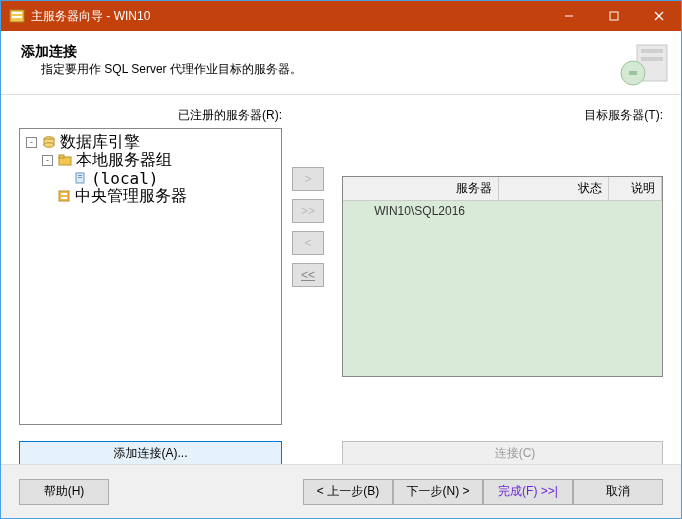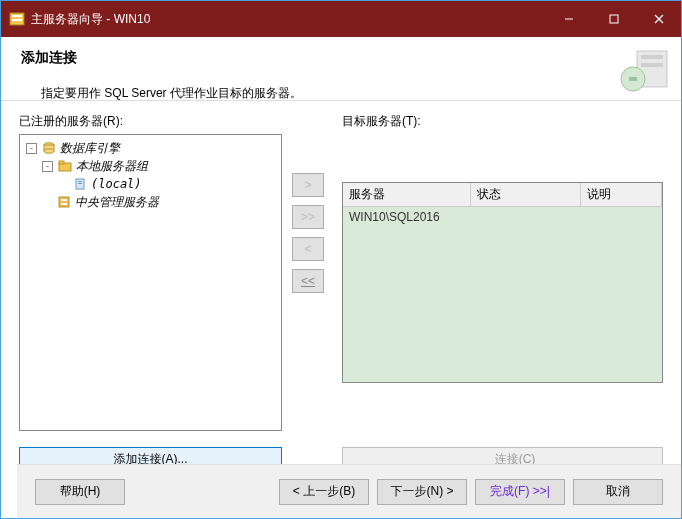--- a/index.html
+++ b/index.html
@@ -1,49 +1,49 @@
 <!DOCTYPE html>
 <html><head>
 <meta charset="utf-8">
 <style>
 * { box-sizing: border-box; margin: 0; padding: 0; font-family: "Microsoft YaHei", "SimSun", sans-serif; font-size: 12px; }
 body { background: #fff; width: 682px; height: 519px; overflow: hidden; border: 1px solid #4aa0e0; }
-.titlebar { background: #7f1d1d; height: 36px; display: flex; align-items: center; color: #fff; padding-left: 8px; }
+.titlebar { background: #c2410c; height: 30px; display: flex; align-items: center; color: #fff; padding-left: 8px; }
 .titlebar .icon { width: 16px; height: 16px; margin-right: 6px; }
 .titlebar .title { flex: 1; font-size: 12px; }
 .titlebar .btns { display: flex; height: 100%; }
 .titlebar .btn { width: 45px; display: flex; align-items: center; justify-content: center; color: #fff; }
 .header { padding: 12px 20px 10px 20px; position: relative; border-bottom: 1px solid #ddd; height: 64px; }
 .header h1 { font-size: 14px; font-weight: bold; }
-.header p { font-size: 12px; margin-top: 18px; padding-left: 20px; }
+.header p { font-size: 12px; margin-top: 0; padding-left: 20px; }
 .header .deco { position: absolute; right: 10px; top: 8px; width: 56px; height: 48px; }
-.content { padding: 12px 18px 0 18px; display: flex; gap: 10px; height: 370px; }
+.content { padding: 12px 18px 0 18px; display: flex; gap: 10px; height: 370px; text-align: right; }
 .col { display: flex; flex-direction: column; }
 .leftcol { width: 263px; }
 .midcol { width: 40px; justify-content: flex-start; padding-top: 60px; gap: 8px; }
 .rightcol { flex: 1; gap: 48px; }
 .lbl { margin-bottom: 4px; }
 .panel { border: 1px solid #888; background: #fff; flex: 1; overflow: auto; }
 .tree { padding: 4px 2px; }
 .tree-row { display: flex; align-items: center; height: 18px; white-space: nowrap; }
 .tree-row .tg { width: 11px; height: 11px; border: 1px solid #888; display: inline-flex; align-items: center; justify-content: center; font-size: 9px; line-height: 1; margin-right: 4px; color: #555; }
 .tree-row .sp { display: inline-block; }
 .tree-row .ic { width: 16px; height: 16px; display: inline-flex; align-items: center; justify-content: center; margin-right: 3px; }
-.tree-row .tx { font-size: 12px; font-style: italic; }
+.tree-row .tx { font-size: 16px; }
 .movebtn { width: 32px; height: 24px; border: 1px solid #adadad; background: #e1e1e1; display: flex; align-items: center; justify-content: center; color: #888; font-size: 11px; }
 .movebtn.disabled { color: #bbb; }
-.thead { display: flex; background: #f0f0f0; border-bottom: 1px solid #ccc; }
+.thead { display: flex; background: #f0f0f0; border-bottom: 1px solid #ccc; padding-left: 28px; }
 .thead .th { padding: 3px 6px; border-right: 1px solid #ccc; font-size: 12px; }
 .tbody { background: #d9ead9; height: calc(100% - 22px); }
 .trow { display: flex; }
 .trow .td { padding: 3px 6px; font-size: 12px; color: #333; }
 .c1 { width: 128px; } .c2 { width: 110px; } .c3 { flex: 1; }
 .widebtn { height: 24px; border: 1px solid #0078d7; background: #e5f1fb; display: flex; align-items: center; justify-content: center; margin-top: 16px; }
 .widebtn.dis { border-color: #bfbfbf; background: #efefef; color: #9a9a9a; padding-left: 25px; }
-.footer { position: absolute; bottom: 0; left: 16px; right: 0; height: 54px; border-top: 1px solid #ddd; background: #f0f0f0; display: flex; align-items: center; padding: 0 18px; gap: 8px; }
+.footer { position: absolute; bottom: 0; left: 0; right: 0; height: 54px; border-top: 1px solid #ddd; background: #f0f0f0; display: flex; align-items: center; padding: 0 18px; gap: 0; }
 .footer .spacer { flex: 1; }
 .fbtn { min-width: 90px; height: 26px; border: 1px solid #adadad; background: #e1e1e1; display: flex; align-items: center; justify-content: center; padding: 0 10px; }
 .fbtn.dis { color: #6d28d9; }
 .underline { text-decoration: underline; }
 body { position: relative; }
 </style>
 </head>
 <body>
 
 <div class="titlebar">

